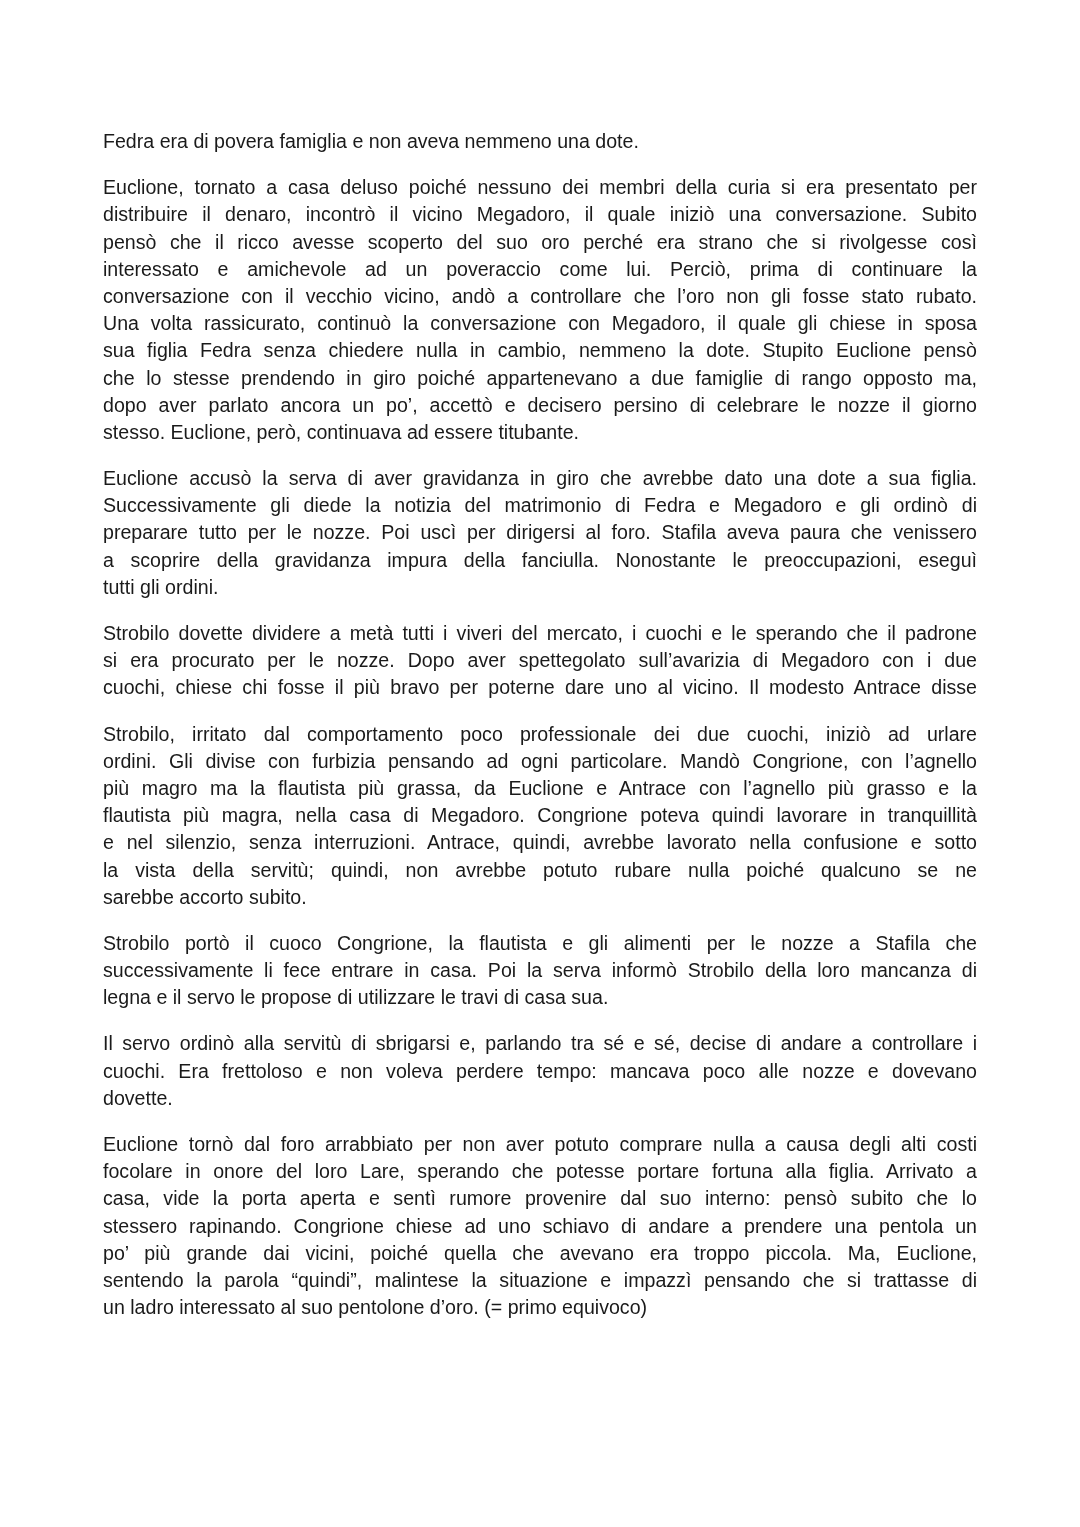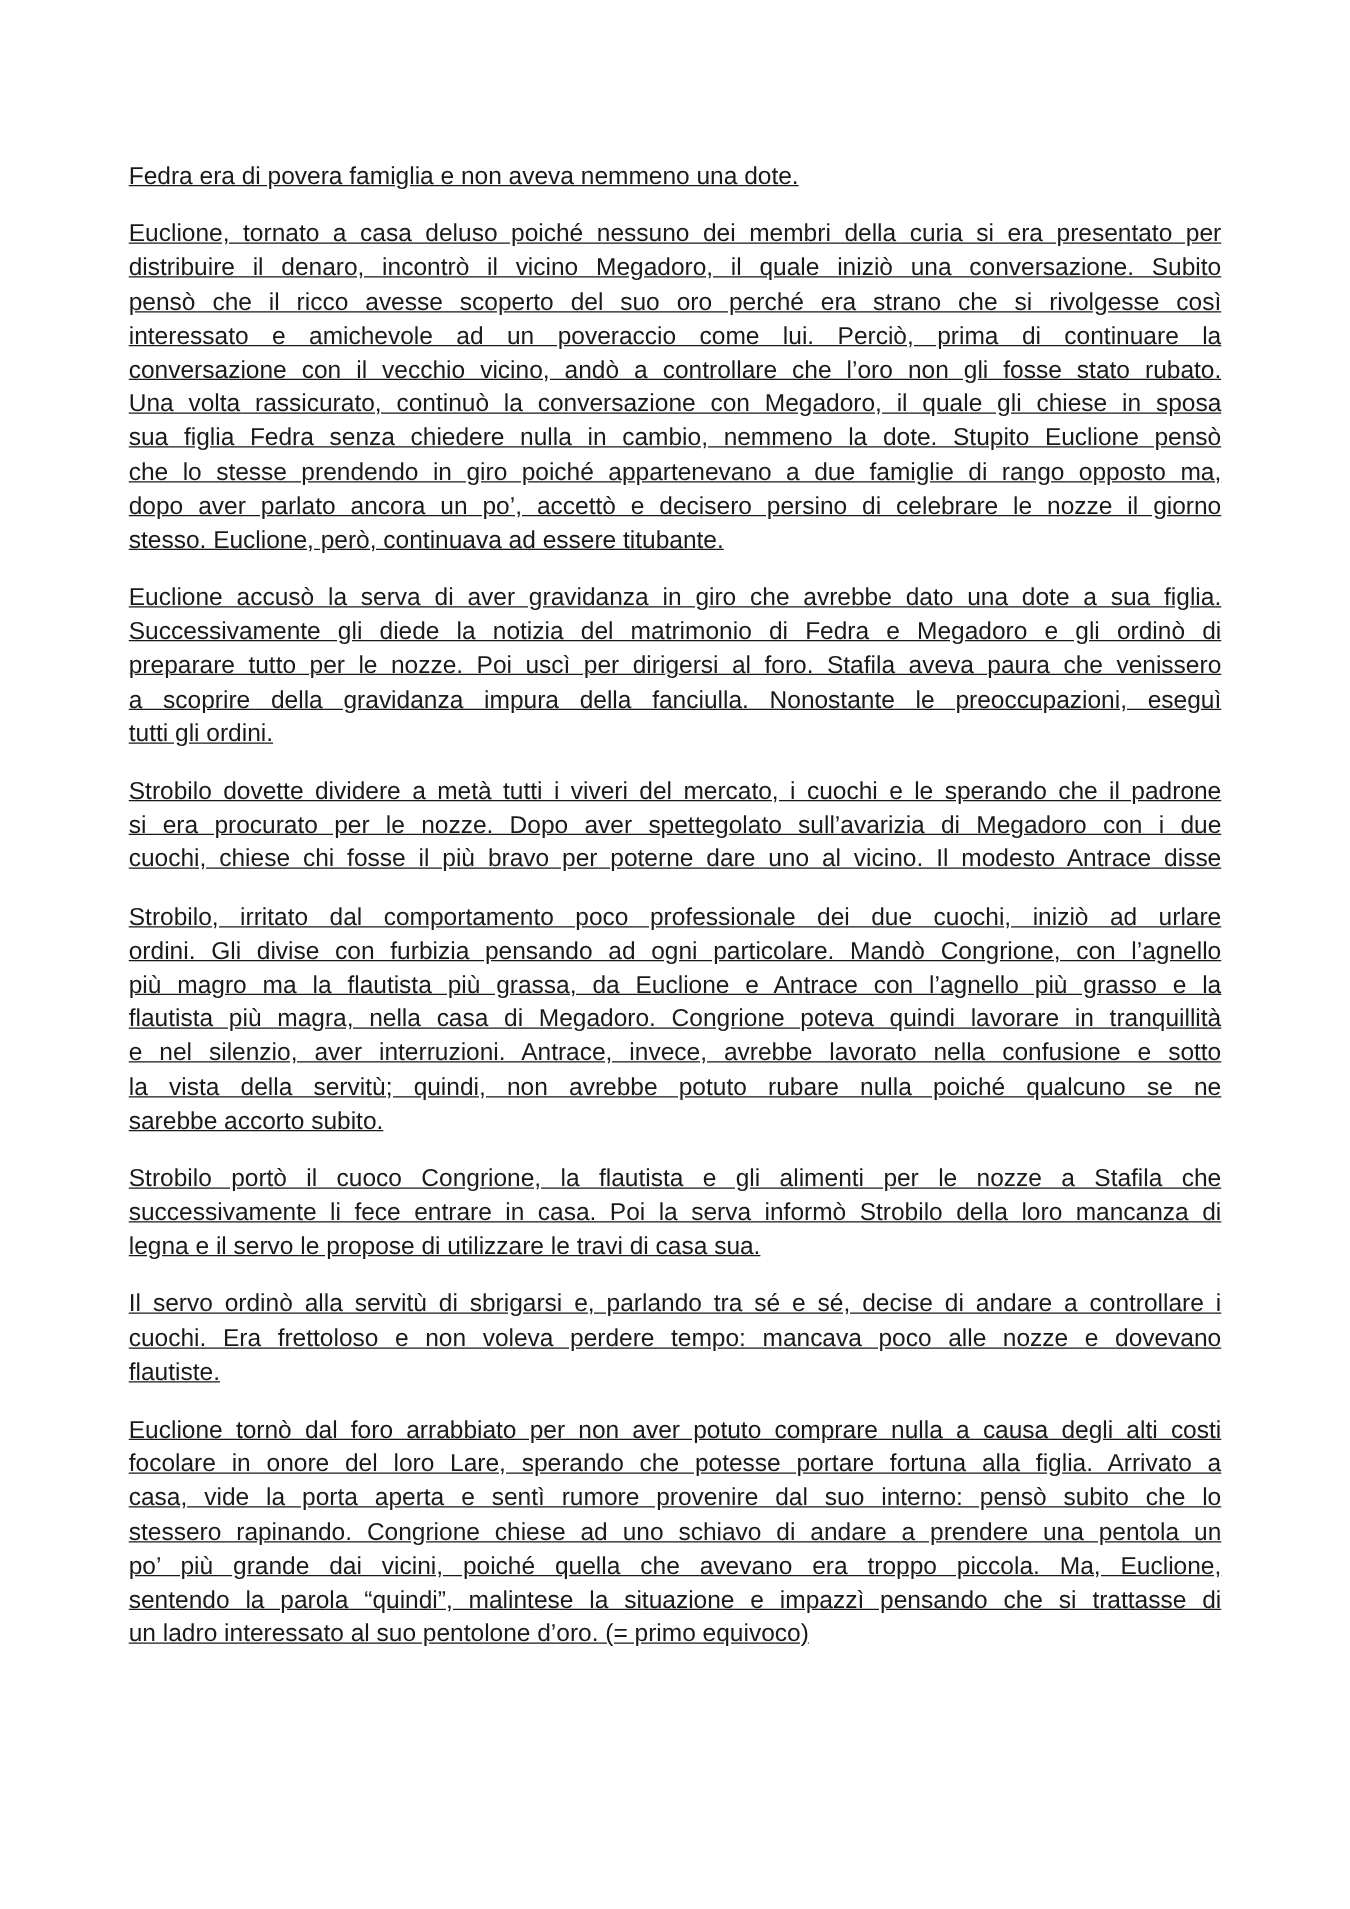--- a/index.html
+++ b/index.html
@@ -7,21 +7,21 @@
   .page {
     position: absolute;
     left: 103px;
     top: 128px;
     width: 874px;
     font-family: "Liberation Sans", sans-serif;
     font-size: 19.6px;
     line-height: 27.2px;
     color: #1a1a1a;
   }
-  .para { margin: 0 0 19px 0; text-decoration: underline; }
+  .para { margin: 0 0 19px 0; }
   .line {
     display: block;
     white-space: nowrap;
     text-align: justify;
     text-align-last: justify;
     height: 27.2px;
   }
   .line.last { text-align-last: left; }
 </style>
 </head>
@@ -58,35 +58,35 @@
     <span class="line">Strobilo dovette dividere a metà tutti i viveri del mercato, i cuochi e le sperando che il padrone</span>
     <span class="line">si era procurato per le nozze. Dopo aver spettegolato sull’avarizia di Megadoro con i due</span>
     <span class="line">cuochi, chiese chi fosse il più bravo per poterne dare uno al vicino. Il modesto Antrace disse</span>
   </p>
 
   <p class="para">
     <span class="line">Strobilo, irritato dal comportamento poco professionale dei due cuochi, iniziò ad urlare</span>
     <span class="line">ordini. Gli divise con furbizia pensando ad ogni particolare. Mandò Congrione, con l’agnello</span>
     <span class="line">più magro ma la flautista più grassa, da Euclione e Antrace con l’agnello più grasso e la</span>
     <span class="line">flautista più magra, nella casa di Megadoro. Congrione poteva quindi lavorare in tranquillità</span>
-    <span class="line">e nel silenzio, aver interruzioni. Antrace, invece, avrebbe lavorato nella confusione e sotto</span>
+    <span class="line">e nel silenzio, senza interruzioni. Antrace, quindi, avrebbe lavorato nella confusione e sotto</span>
     <span class="line">la vista della servitù; quindi, non avrebbe potuto rubare nulla poiché qualcuno se ne</span>
     <span class="line last">sarebbe accorto subito.</span>
   </p>
 
   <p class="para">
     <span class="line">Strobilo portò il cuoco Congrione, la flautista e gli alimenti per le nozze a Stafila che</span>
     <span class="line">successivamente li fece entrare in casa. Poi la serva informò Strobilo della loro mancanza di</span>
     <span class="line last">legna e il servo le propose di utilizzare le travi di casa sua.</span>
   </p>
 
   <p class="para">
     <span class="line">Il servo ordinò alla servitù di sbrigarsi e, parlando tra sé e sé, decise di andare a controllare i</span>
     <span class="line">cuochi. Era frettoloso e non voleva perdere tempo: mancava poco alle nozze e dovevano</span>
-    <span class="line last">flautiste.</span>
+    <span class="line last">dovette.</span>
   </p>
 
   <p class="para">
     <span class="line">Euclione tornò dal foro arrabbiato per non aver potuto comprare nulla a causa degli alti costi</span>
     <span class="line">focolare in onore del loro Lare, sperando che potesse portare fortuna alla figlia. Arrivato a</span>
     <span class="line">casa, vide la porta aperta e sentì rumore provenire dal suo interno: pensò subito che lo</span>
     <span class="line">stessero rapinando. Congrione chiese ad uno schiavo di andare a prendere una pentola un</span>
     <span class="line">po’ più grande dai vicini, poiché quella che avevano era troppo piccola. Ma, Euclione,</span>
     <span class="line">sentendo la parola “quindi”, malintese la situazione e impazzì pensando che si trattasse di</span>
     <span class="line last">un ladro interessato al suo pentolone d’oro. (= primo equivoco)</span>

